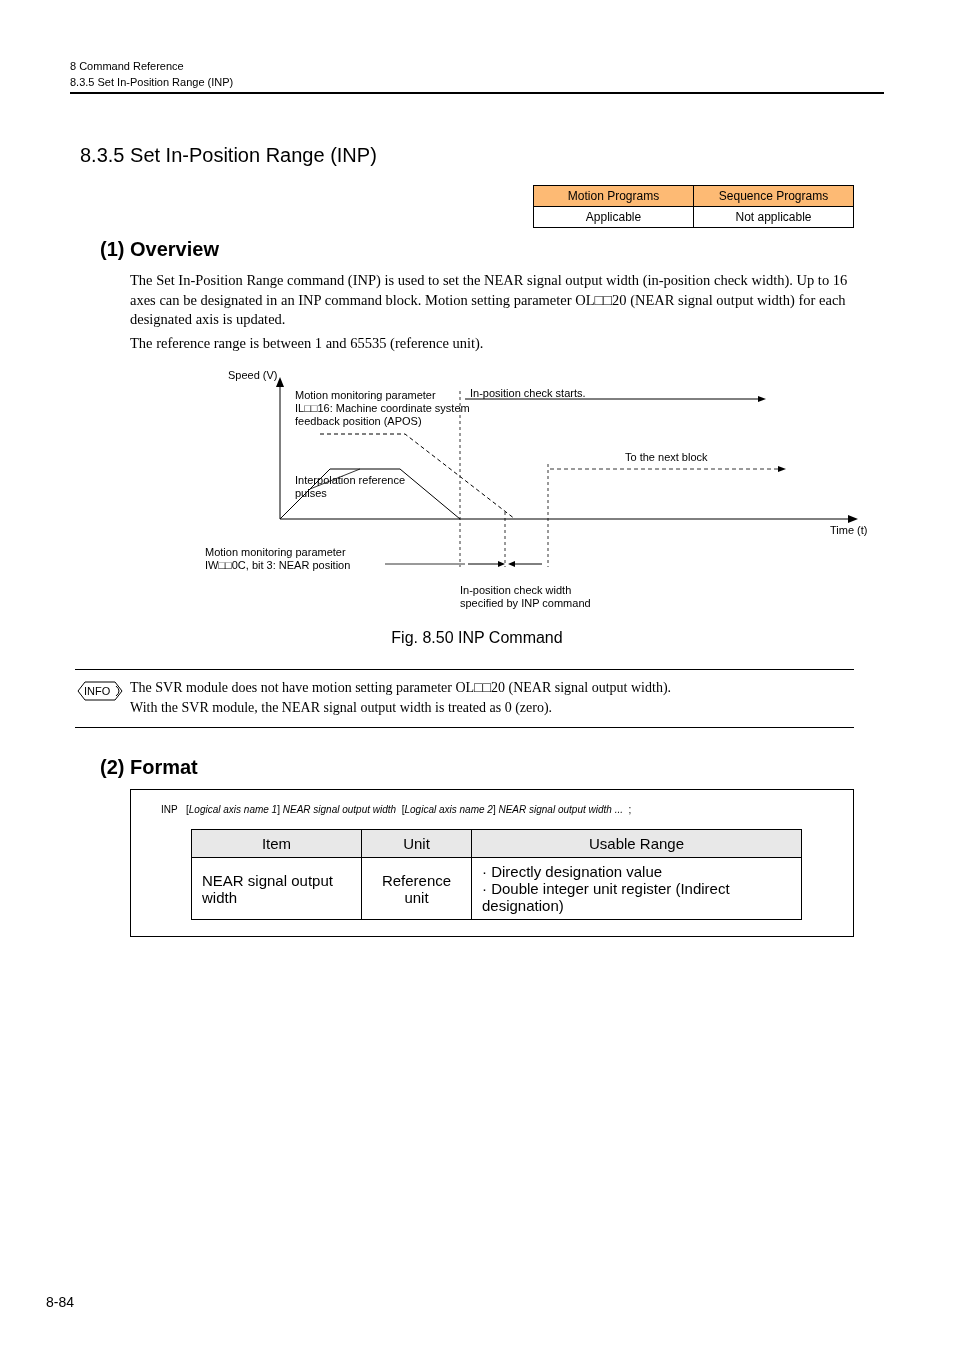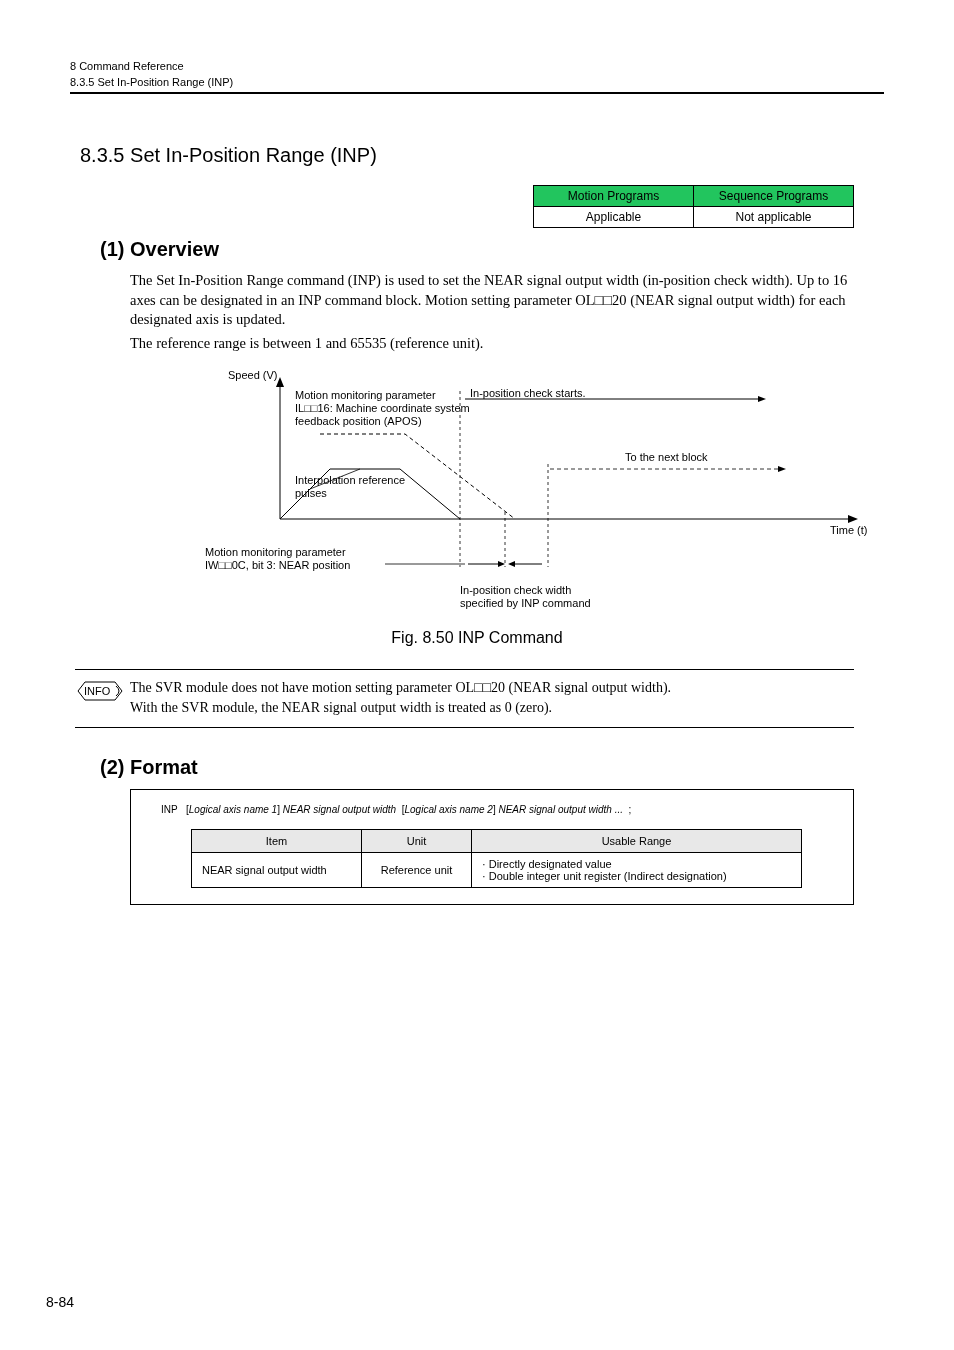--- a/index.html
+++ b/index.html
@@ -39,21 +39,21 @@
     margin-right: 30px;
   }
   .app-table td {
     border: 1px solid #000;
     padding: 3px 16px;
     font-family: Arial, sans-serif;
     font-size: 12px;
     text-align: center;
     width: 160px;
   }
-  .app-table .hdr { background: #22c55e; }
+  .app-table .hdr { background: #fdba74; }
   .subsection {
     font-family: Arial, sans-serif;
     font-size: 20px;
     margin-left: 30px;
     margin-top: 5px;
     margin-bottom: 10px;
   }
   .body-text {
     font-family: "Times New Roman", serif;
     font-size: 14.5px;
@@ -105,21 +105,21 @@
     font-family: Arial, sans-serif;
     font-size: 10px;
     margin-bottom: 14px;
     margin-left: 10px;
   }
   .format-line .italic { font-style: italic; }
   .format-table {
     border-collapse: collapse;
     margin-left: 40px;
     font-family: Arial, sans-serif;
-    font-size: 11px;
+    font-size: 15px;
   }
   .format-table td, .format-table th {
     border: 1px solid #000;
     padding: 5px 10px;
   }
   .format-table th {
     background: #e8e8e8;
     font-weight: normal;
     text-align: center;
   }
@@ -236,21 +236,21 @@
     <tbody>
         <tr>
       <th class="c1">Item</th>
       <th class="c2">Unit</th>
       <th class="c3">Usable Range</th>
     </tr>
     <tr>
       <td class="c1">NEAR signal output width</td>
       <td class="c2">Reference unit</td>
       <td class="c3">
-        <div>· Directly designated value</div>
+        <div>· Directly designation value</div>
         <div>· Double integer unit register (Indirect designation)</div>
       </td>
     </tr>
   </tbody>
     </table>
 </div>
 
 <div class="page-num">8-84</div>
 
 </body></html>

